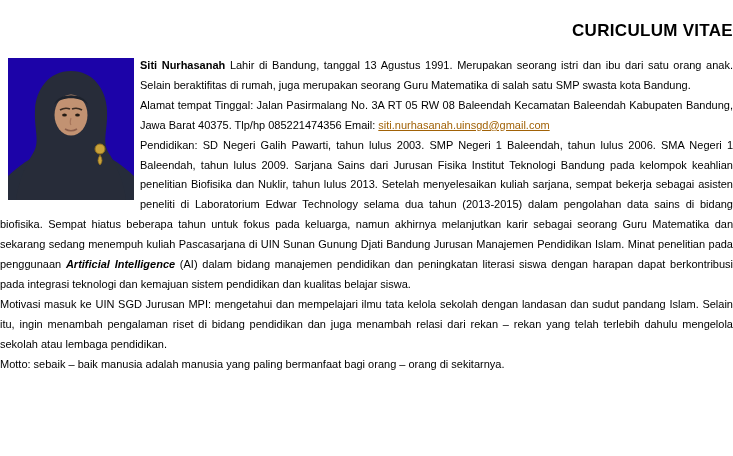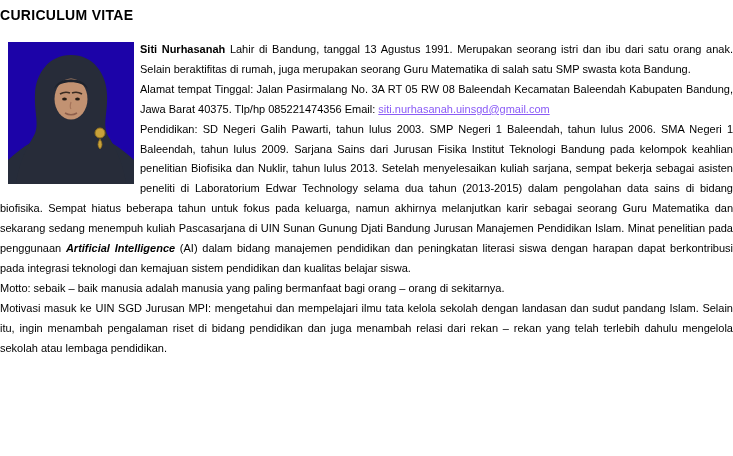--- a/index.html
+++ b/index.html
@@ -7,23 +7,23 @@
   .page {
     position: relative;
     width: 733px;
     height: 456px;
     background: #ffffff;
     font-family: "Liberation Sans", sans-serif;
     color: #000000;
     overflow: hidden;
   }
   .doc-title {
-    margin-top: 4px;
-    text-align: left;
-    font-size: 14px;
+    margin-top: 20px;
+    text-align: right;
+    font-size: 17px;
     line-height: 22px;
     font-weight: bold;
     letter-spacing: 0.3px;
   }
   .body-text {
     margin-top: 14px;
     padding: 0 0;
     font-size: 11px;
     line-height: 19.9px;
     text-align: justify;
@@ -73,22 +73,22 @@
 
         <path d="M57,71 q6,3.5 12,0" stroke="#8d5f4c" stroke-width="1.6" fill="none"></path>
 
         <circle cx="92" cy="91" r="5" fill="#c9a23a" stroke="#8f6f1e" stroke-width="1"></circle>
         <path d="M92,97 q4,6 0,10 q-4,-4 0,-10" fill="#c9a23a" stroke="#8f6f1e" stroke-width="0.8"></path>
       </svg>
     </div>
 
     <p><span class="bold-name">Siti Nurhasanah</span><span> Lahir di Bandung, tanggal 13 Agustus 1991. Merupakan seorang istri dan ibu dari satu orang anak. Selain beraktifitas di rumah, juga merupakan seorang Guru Matematika di salah satu SMP swasta kota Bandung.</span></p>
 
-    <p><span>Alamat tempat Tinggal: Jalan Pasirmalang No. 3A RT 05 RW 08 Baleendah Kecamatan Baleendah Kabupaten Bandung, Jawa Barat 40375. Tlp/hp 085221474356 Email: </span><a class="email-link" style="color: #8b5cf6;">siti.nurhasanah.uinsgd@gmail.com</a></p>
+    <p><span>Alamat tempat Tinggal: Jalan Pasirmalang No. 3A RT 05 RW 08 Baleendah Kecamatan Baleendah Kabupaten Bandung, Jawa Barat 40375. Tlp/hp 085221474356 Email: </span><a class="email-link" style="color: #a16207;">siti.nurhasanah.uinsgd@gmail.com</a></p>
 
     <p><span>Pendidikan: SD Negeri Galih Pawarti, tahun lulus 2003. SMP Negeri 1 Baleendah,  tahun lulus 2006.  SMA Negeri 1 Baleendah, tahun lulus 2009. Sarjana Sains dari Jurusan Fisika Institut Teknologi Bandung pada kelompok keahlian penelitian Biofisika dan Nuklir, tahun lulus 2013. Setelah menyelesaikan kuliah sarjana, sempat bekerja sebagai asisten peneliti di Laboratorium Edwar Technology selama dua tahun (2013-2015) dalam pengolahan data sains di bidang biofisika.  Sempat hiatus beberapa tahun untuk fokus pada keluarga, namun akhirnya melanjutkan karir sebagai seorang Guru Matematika dan sekarang sedang menempuh kuliah Pascasarjana di UIN Sunan Gunung Djati Bandung Jurusan Manajemen Pendidikan Islam. Minat penelitian pada penggunaan </span><span class="italic-seg">Artificial Intelligence</span><span> (AI) dalam bidang manajemen pendidikan dan peningkatan literasi siswa dengan harapan dapat berkontribusi pada integrasi teknologi dan kemajuan sistem pendidikan dan kualitas belajar siswa.</span></p>
 
+    <p>Motivasi masuk ke UIN SGD Jurusan MPI: mengetahui dan mempelajari ilmu tata kelola sekolah dengan landasan dan sudut pandang Islam. Selain itu, ingin menambah pengalaman riset di bidang pendidikan dan juga menambah relasi dari rekan – rekan yang telah terlebih dahulu mengelola sekolah atau lembaga pendidikan.</p>
+
     <p>Motto: sebaik – baik manusia adalah manusia yang paling bermanfaat bagi orang – orang di sekitarnya.</p>
-
-    <p>Motivasi masuk ke UIN SGD Jurusan MPI: mengetahui dan mempelajari ilmu tata kelola sekolah dengan landasan dan sudut pandang Islam. Selain itu, ingin menambah pengalaman riset di bidang pendidikan dan juga menambah relasi dari rekan – rekan yang telah terlebih dahulu mengelola sekolah atau lembaga pendidikan.</p>
 
   </div>
 </div>
 
 </body></html>

